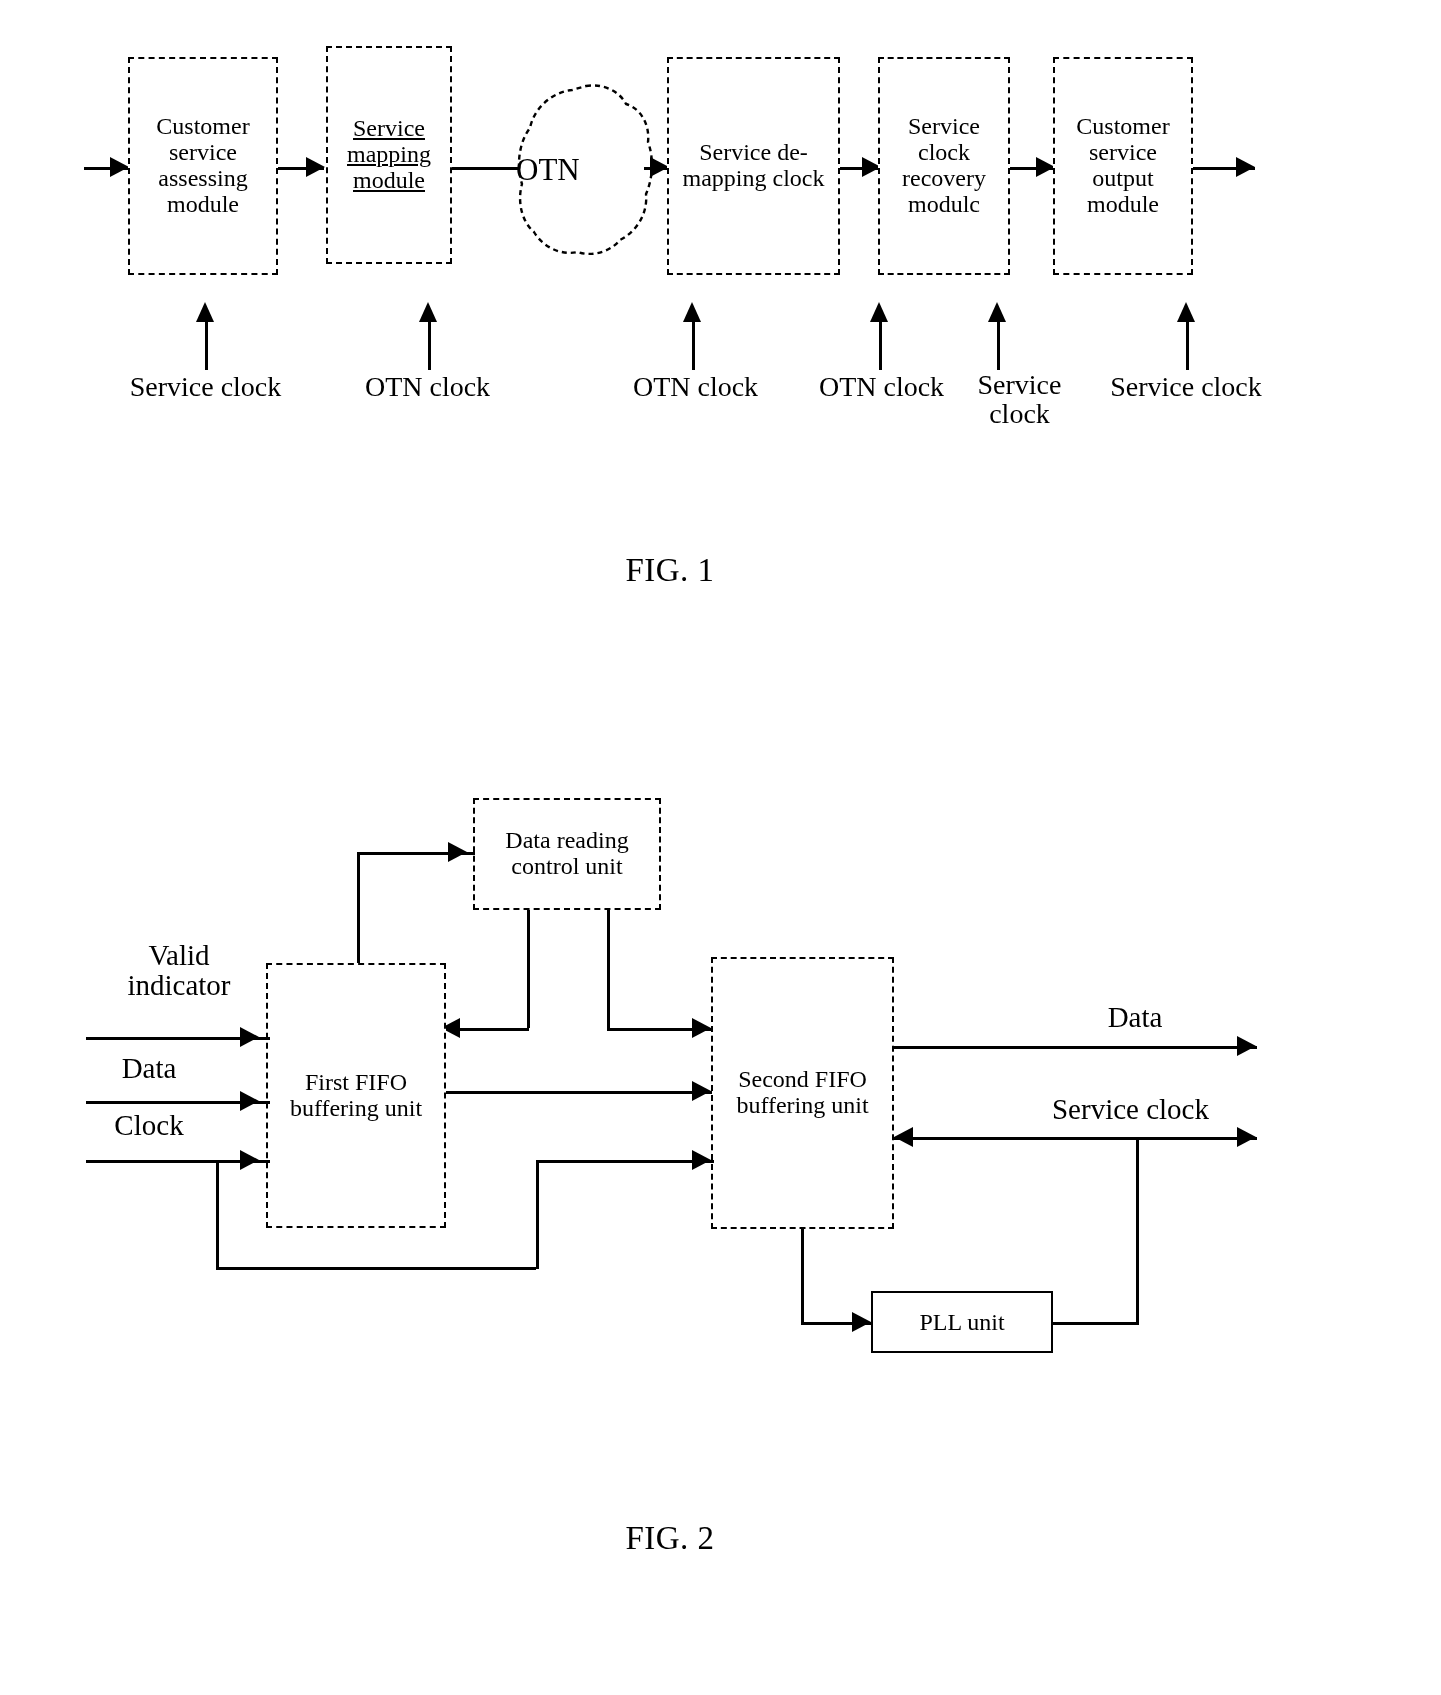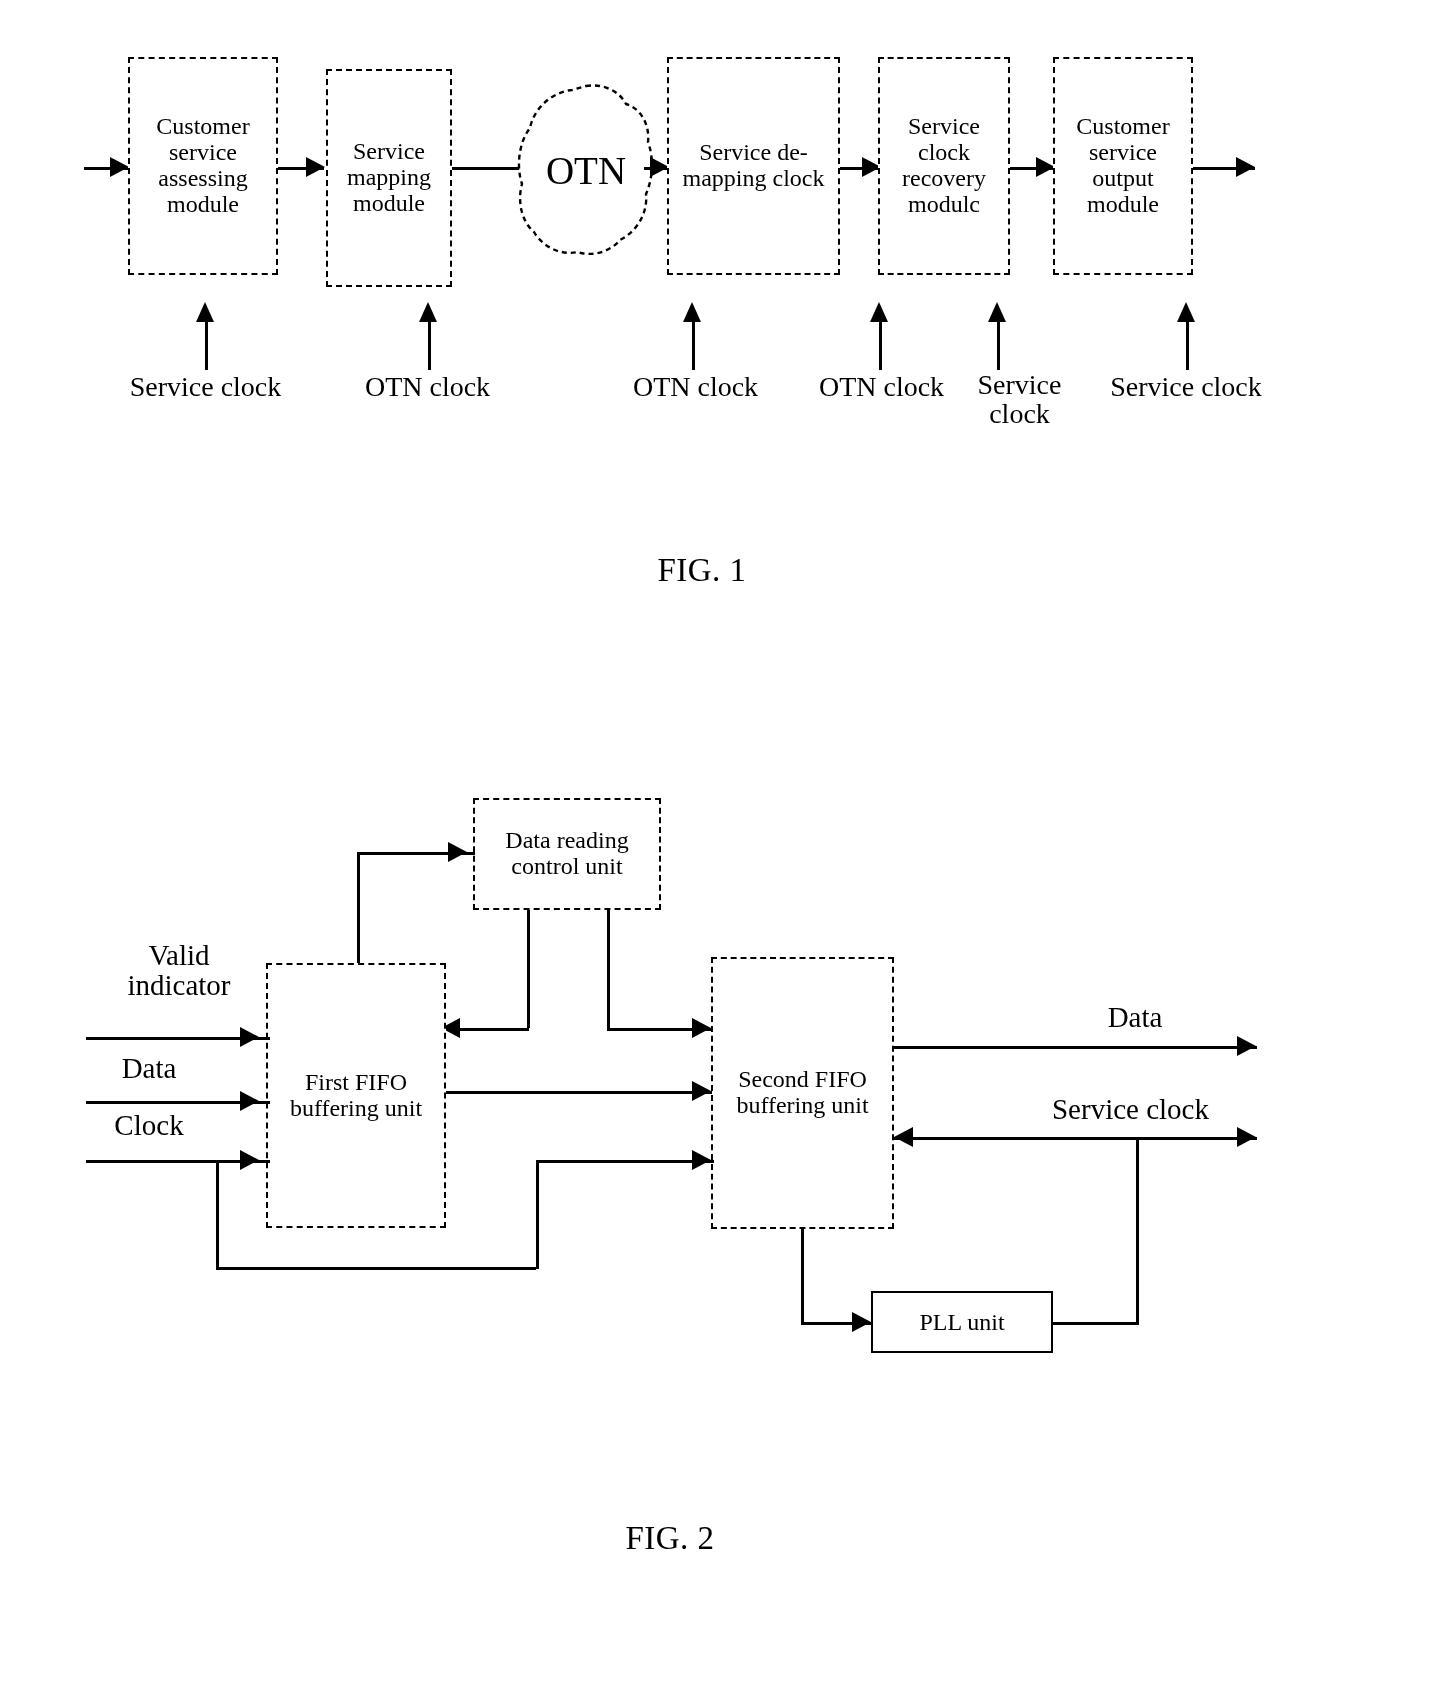--- a/index.html
+++ b/index.html
@@ -98,24 +98,24 @@
   }
 
   
   .cloud {
     position: absolute;
   }
   .cloud svg { display:block; }
   .cloud-text {
     position: absolute;
     width: 100%;
-    text-align: center;
+    text-align: left;
     top: 50%;
     transform: translateY(-50%);
-    font-size: 39px;
+    font-size: 31px;
   }
 
   
   .t-block { font-size: 24px; }
   .t-clock { font-size: 28px; }
   .t-io    { font-size: 29px; }
 </style>
 </head>
 <body>
 
@@ -129,21 +129,21 @@
     <div class="box t-block" style="left:128px; top:57px; width:150px; height:218px;">
       <span class="inner">Customer
 service
 assessing
 module</span>
     </div>
 
     <div class="hline" style="left:278px; top:167px; width:46px;"></div>
     <div class="arrow-r" style="left:306px; top:157px;"></div>
 
-    <div class="box t-block" style="left:326px; top:69px; width:126px; height:218px;">
+    <div class="box t-block" style="left:326px; top:46px; width:126px; height:218px;text-decoration:underline;">
       <span class="inner">Service
 mapping
 module</span>
     </div>
 
     <div class="hline" style="left:452px; top:167px; width:72px;"></div>
 
     <div class="cloud" style="left:516px; top:80px; width:140px; height:180px;">
       <svg width="140" height="180" viewBox="0 0 140 180">
         <path d="M70 6
@@ -211,21 +211,21 @@
     <div class="arrow-u" style="left:1177px; top:302px;"></div>
 
     <div class="label t-clock" style="left:98px; top:372px; width:215px;">Service clock</div>
     <div class="label t-clock" style="left:340px; top:372px; width:175px;">OTN clock</div>
     <div class="label t-clock" style="left:608px; top:372px; width:175px;">OTN clock</div>
     <div class="label t-clock" style="left:794px; top:372px; width:175px;">OTN clock</div>
     <div class="label t-clock" style="left:962px; top:370px; width:115px;">Service
 clock</div>
     <div class="label t-clock" style="left:1086px; top:372px; width:200px;">Service clock</div>
 
-    <div class="figcaption" style="left:0px; top:552px; width:1340px;padding-left:32px;">FIG. 1</div>
+    <div class="figcaption" style="left:0px; top:552px; width:1340px;">FIG. 1</div>
   </div>
 
   <div>
 
     <div class="box t-block" style="left:473px; top:798px; width:188px; height:112px;">
       <span class="inner">Data reading
 control unit</span>
     </div>
 
     <div class="vline" style="left:357px; top:852px; height:112px;"></div>

